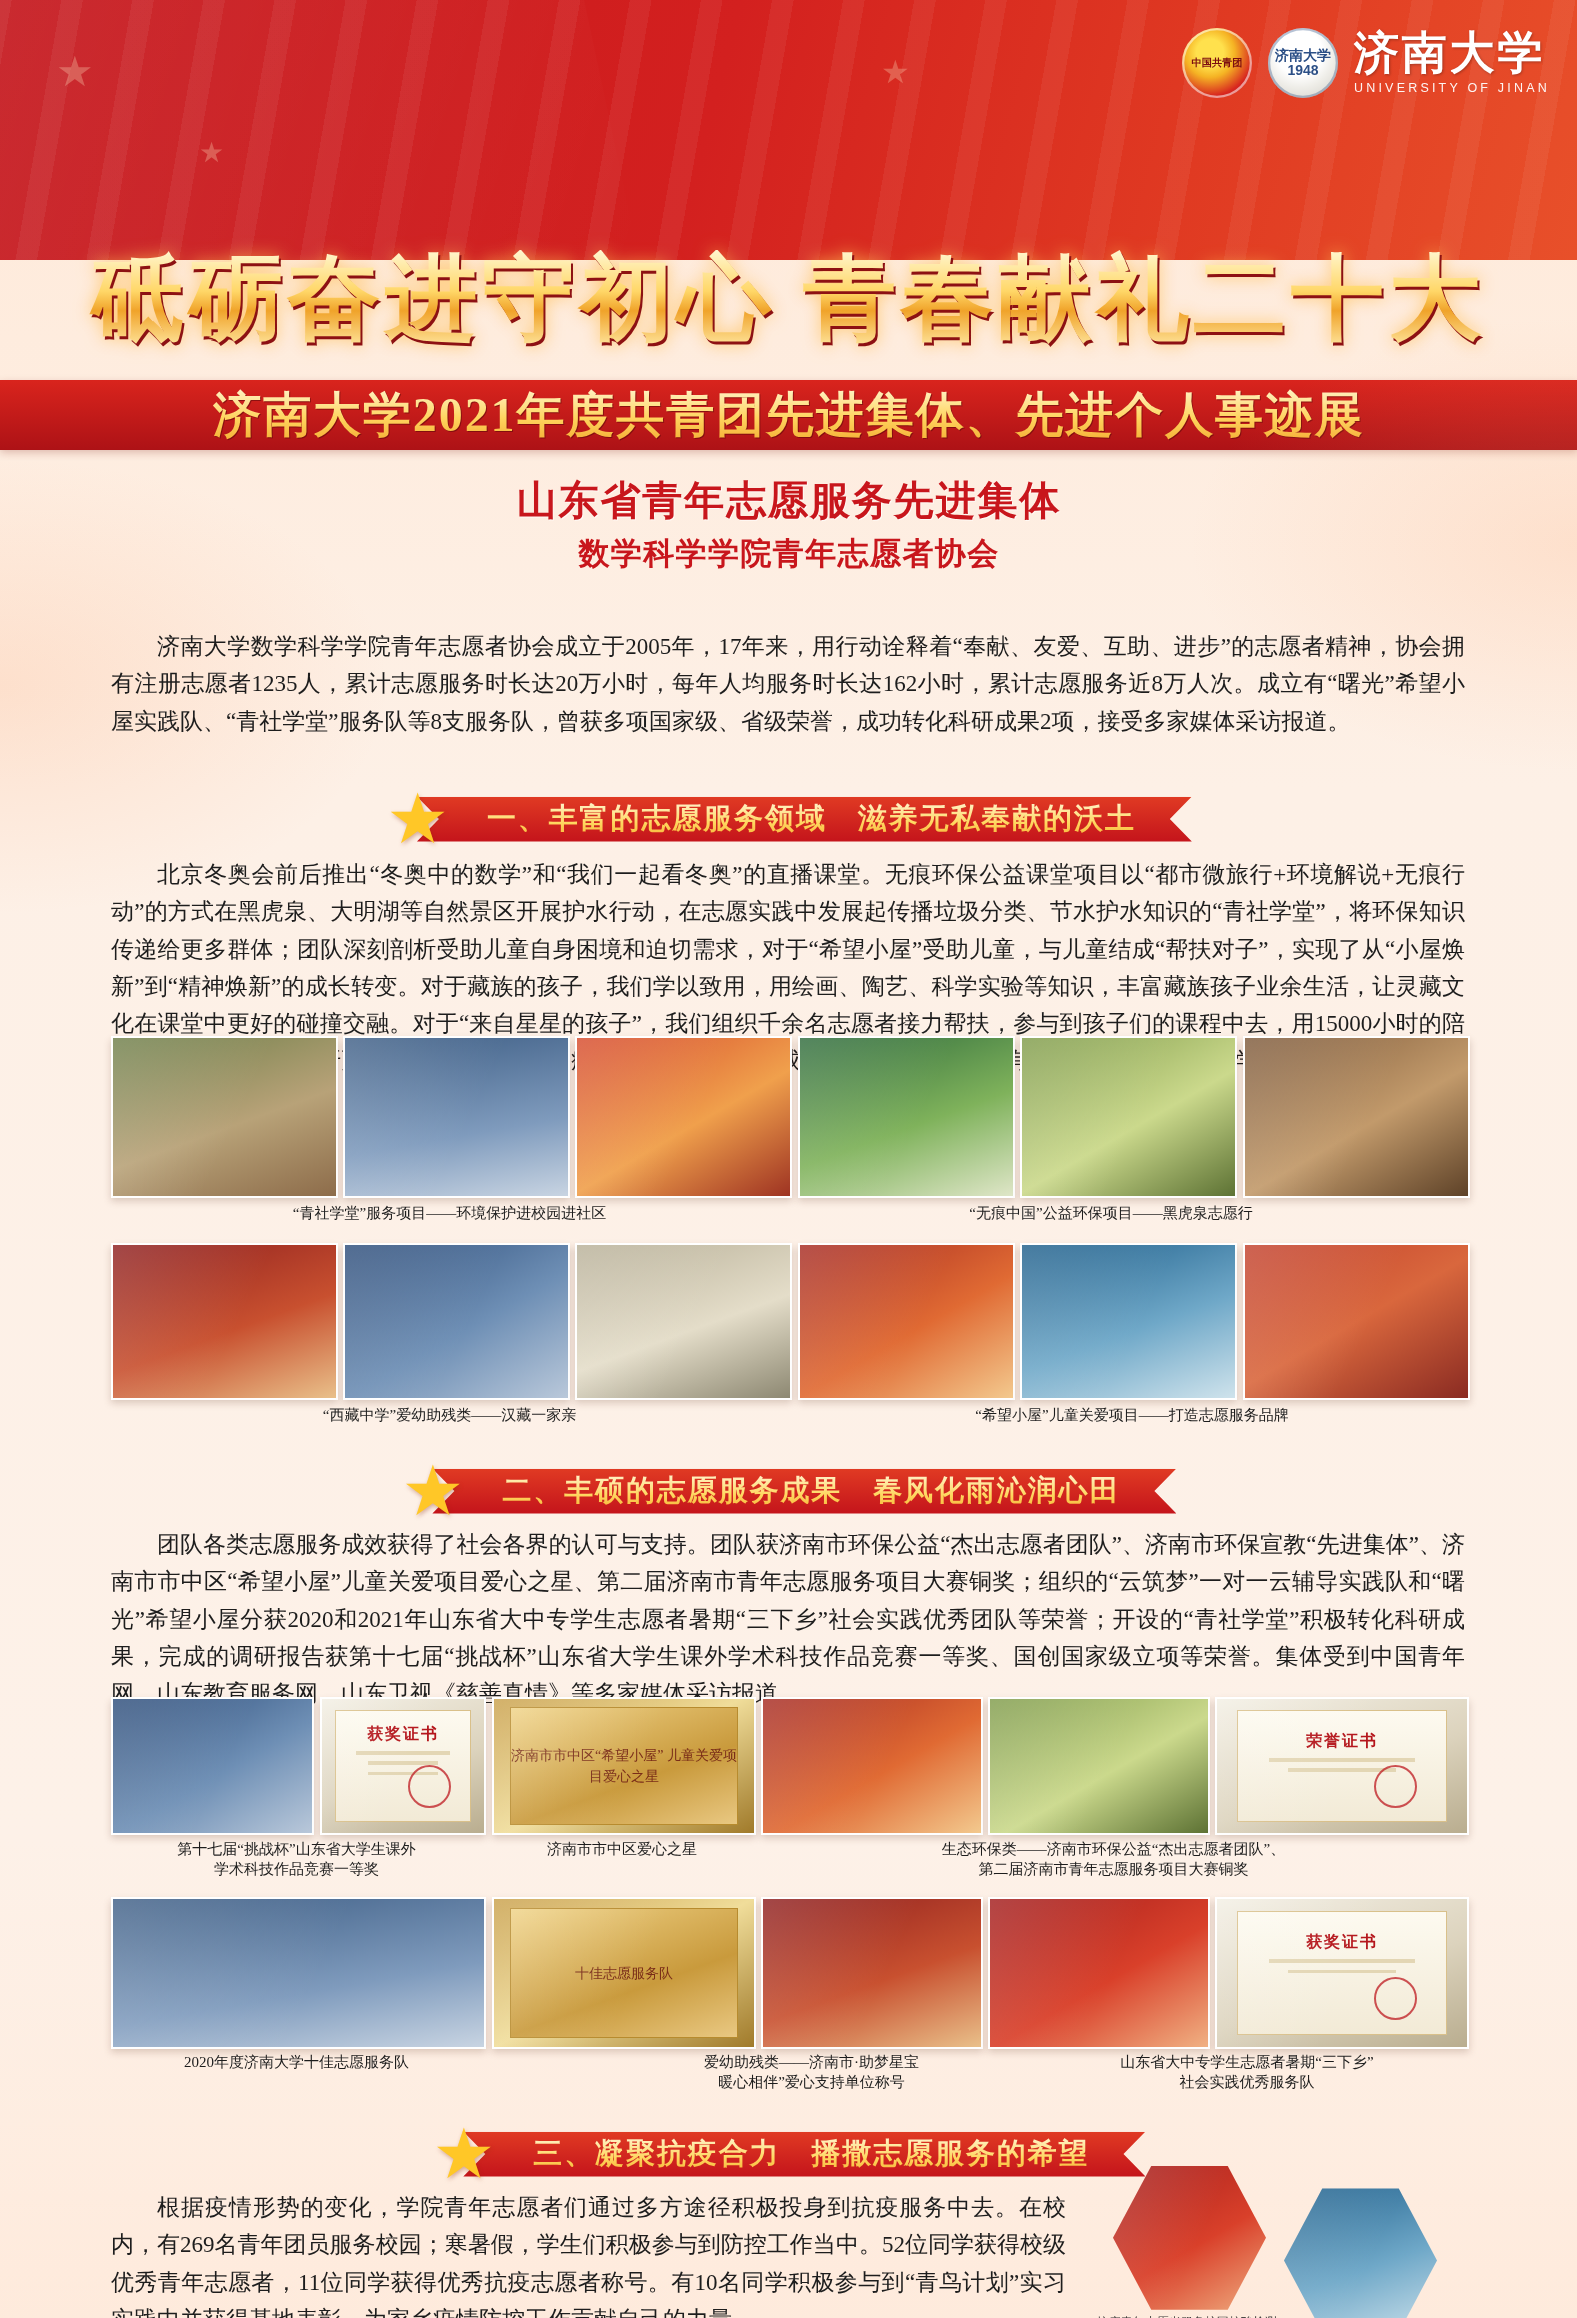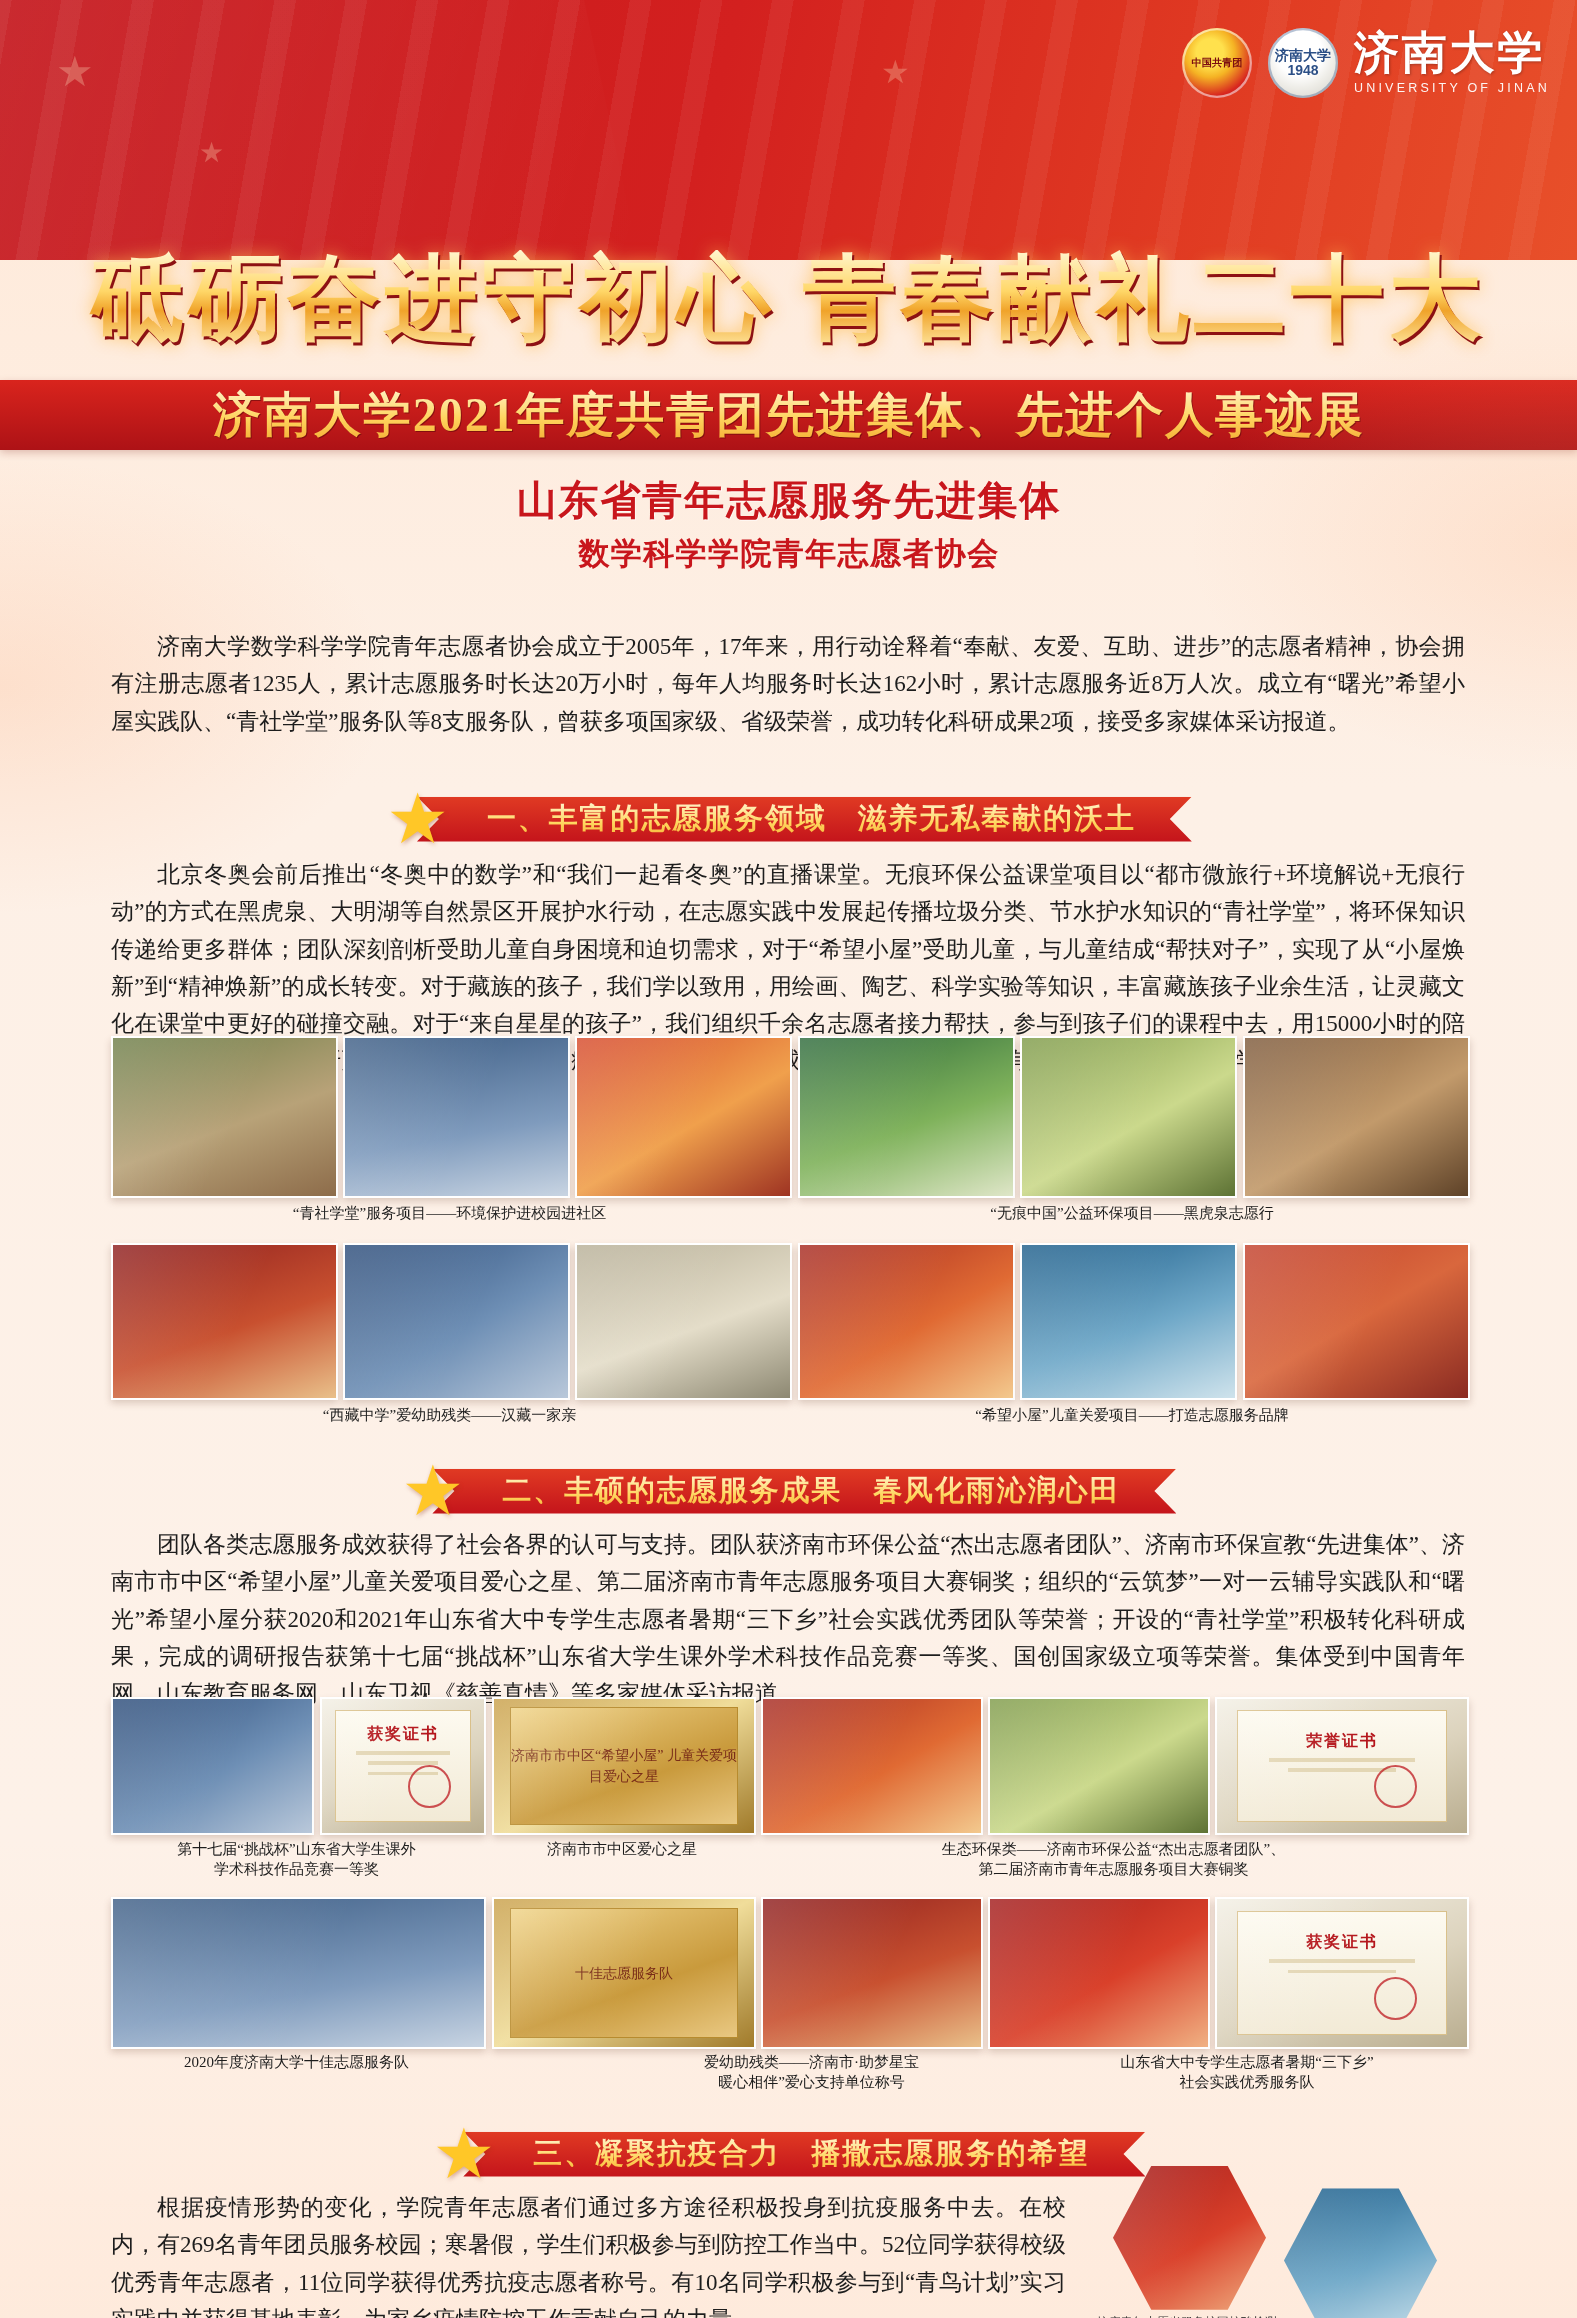--- a/index.html
+++ b/index.html
@@ -289,21 +289,21 @@
         <div class="glass"></div>
       </div>
     </div>
   <div class="photo ph-f" style="left:1243px;top:1036px;width:223px;height:158px;">
       <div class="inner">
         <div class="glass"></div>
       </div>
     </div>
 
   <div class="cap" style="left:111px;top:1203px;width:677px;">“青社学堂”服务项目——环境保护进校园进社区</div>
-  <div class="cap" style="left:798px;top:1203px;width:668px;">“无痕中国”公益环保项目——黑虎泉志愿行</div>
+  <div class="cap" style="left:777px;top:1203px;width:668px;">“无痕中国”公益环保项目——黑虎泉志愿行</div>
 
   <div class="photo ph-g" style="left:111px;top:1243px;width:223px;height:153px;">
       <div class="inner">
         <div class="glass"></div>
       </div>
     </div>
   <div class="photo ph-h" style="left:343px;top:1243px;width:223px;height:153px;">
       <div class="inner">
         <div class="glass"></div>
       </div>

